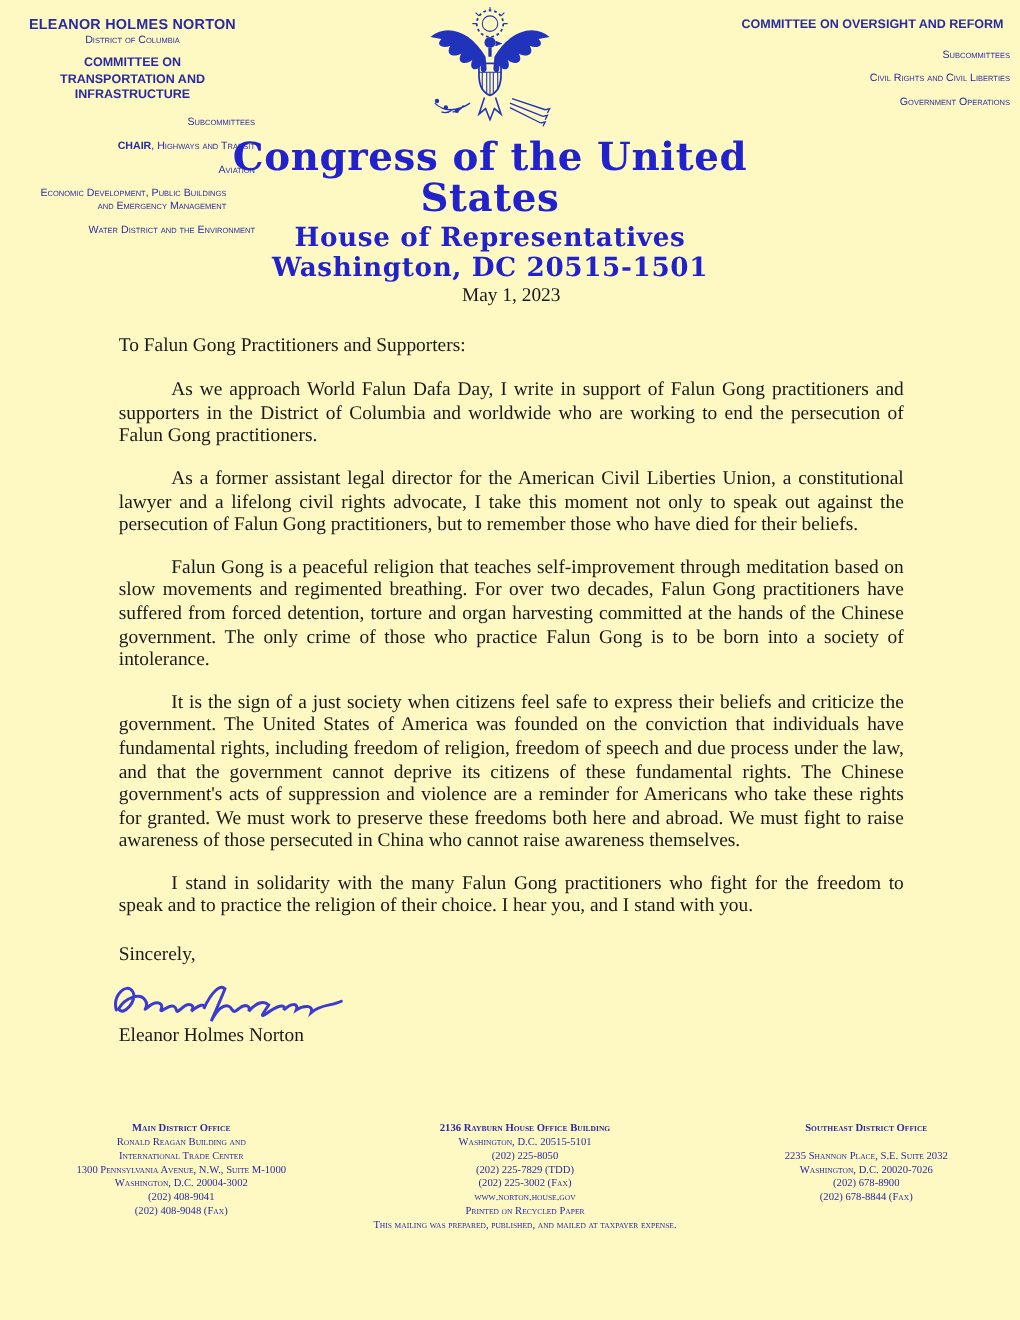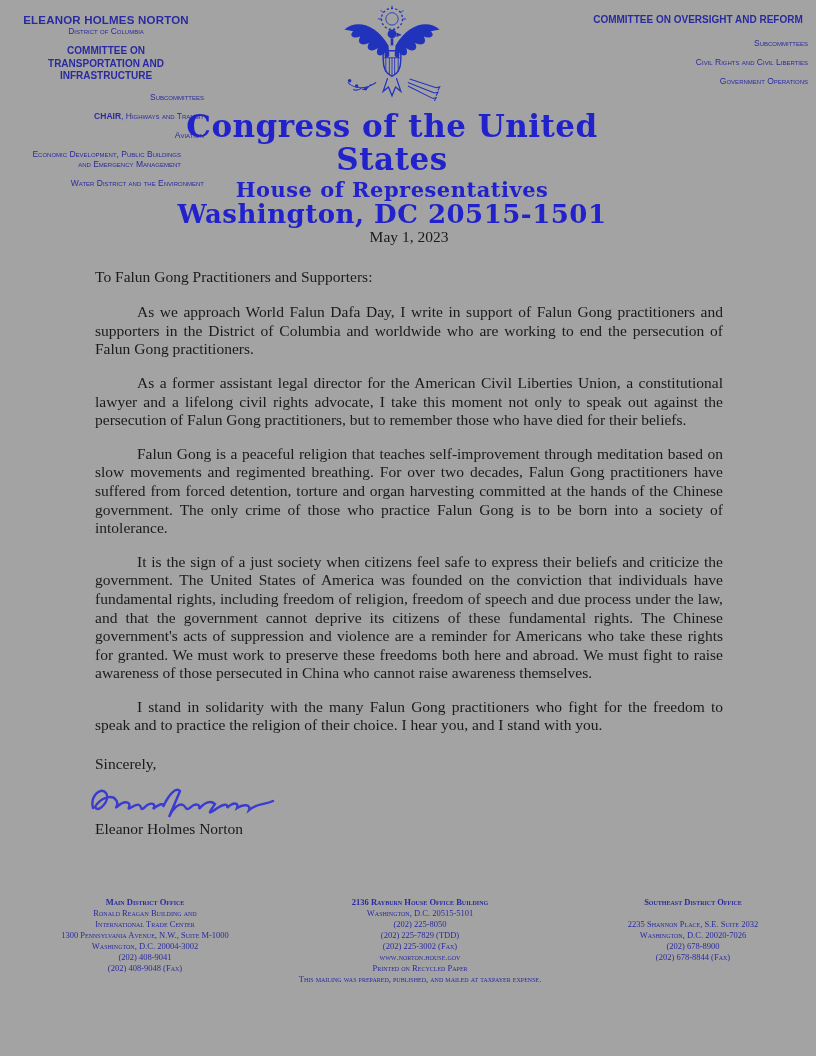--- a/index.html
+++ b/index.html
@@ -1,20 +1,20 @@
 <!DOCTYPE html>
 <html><head>
 <meta charset="utf-8">
 <style>
   html,body{margin:0;padding:0;background:#888;}
   .page{
     position:relative;
     width:816px;height:1056px;
     margin:0 auto;
-    background:#a3a3a3;
+    background:#fef9c3;
     font-family:"Liberation Serif", serif;
     color:#1a1a1a;
     overflow:hidden;
   }
   
   .hdr-left{
     position:absolute;top:14px;left:8px;width:196px;
     text-align:center;
     font-family:"Liberation Sans", sans-serif;
     color:#2a2aa0;
@@ -39,21 +39,21 @@
     text-align:center;color:#2222cc;
   }
   .seal{display:block;margin:0 auto 2px auto;}
   .gothic{
     font-family:"DejaVu Serif", serif;
     font-weight:bold;
     letter-spacing:.5px;
   }
   .mast-title{font-size:31px;line-height:33px;}
   .mast-sub{font-size:21px;line-height:24px;margin-top:2px;}
-  .mast-addr{font-size:26px;line-height:24px;}
+  .mast-addr{font-size:21px;line-height:24px;}
   
   .letter{
     position:absolute;top:228px;left:95px;width:628px;
     font-size:15.5px;line-height:18.6px;
   }
   .date-line{text-align:center;margin-bottom:21px;}
   .salutation{margin-bottom:17px;}
   .para{margin:0 0 15px 0;text-indent:42px;text-align:justify;}
   .closing-block{margin-top:20px;}
   .closing-word{margin-bottom:2px;}

